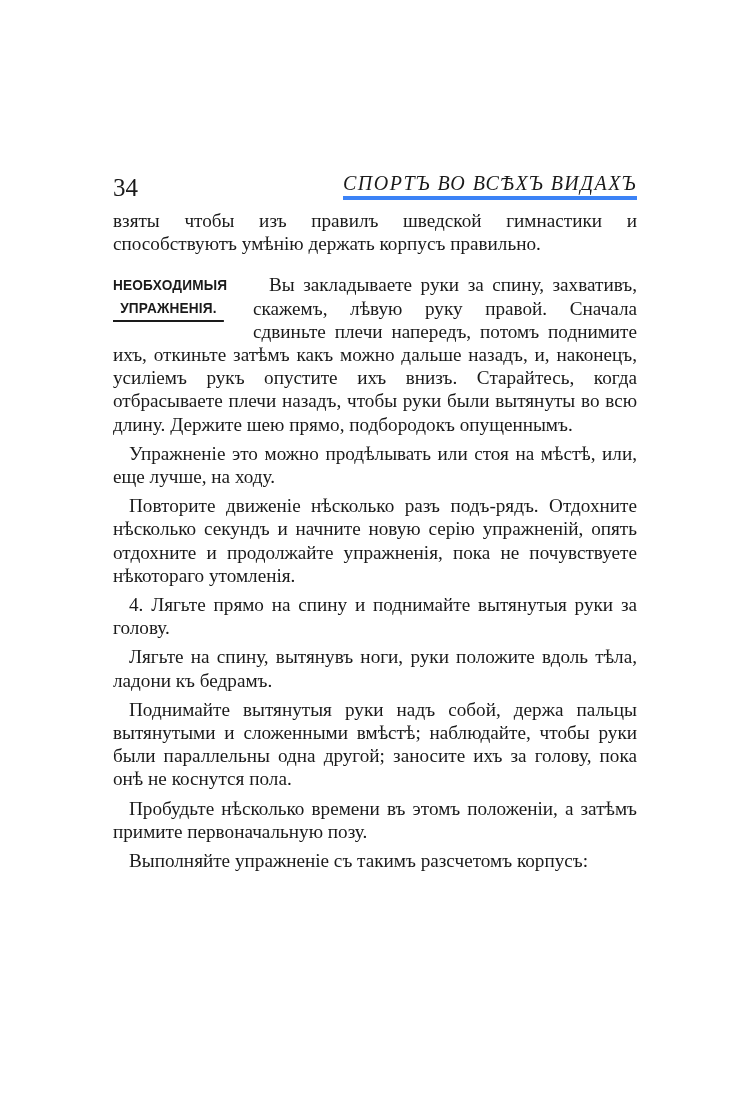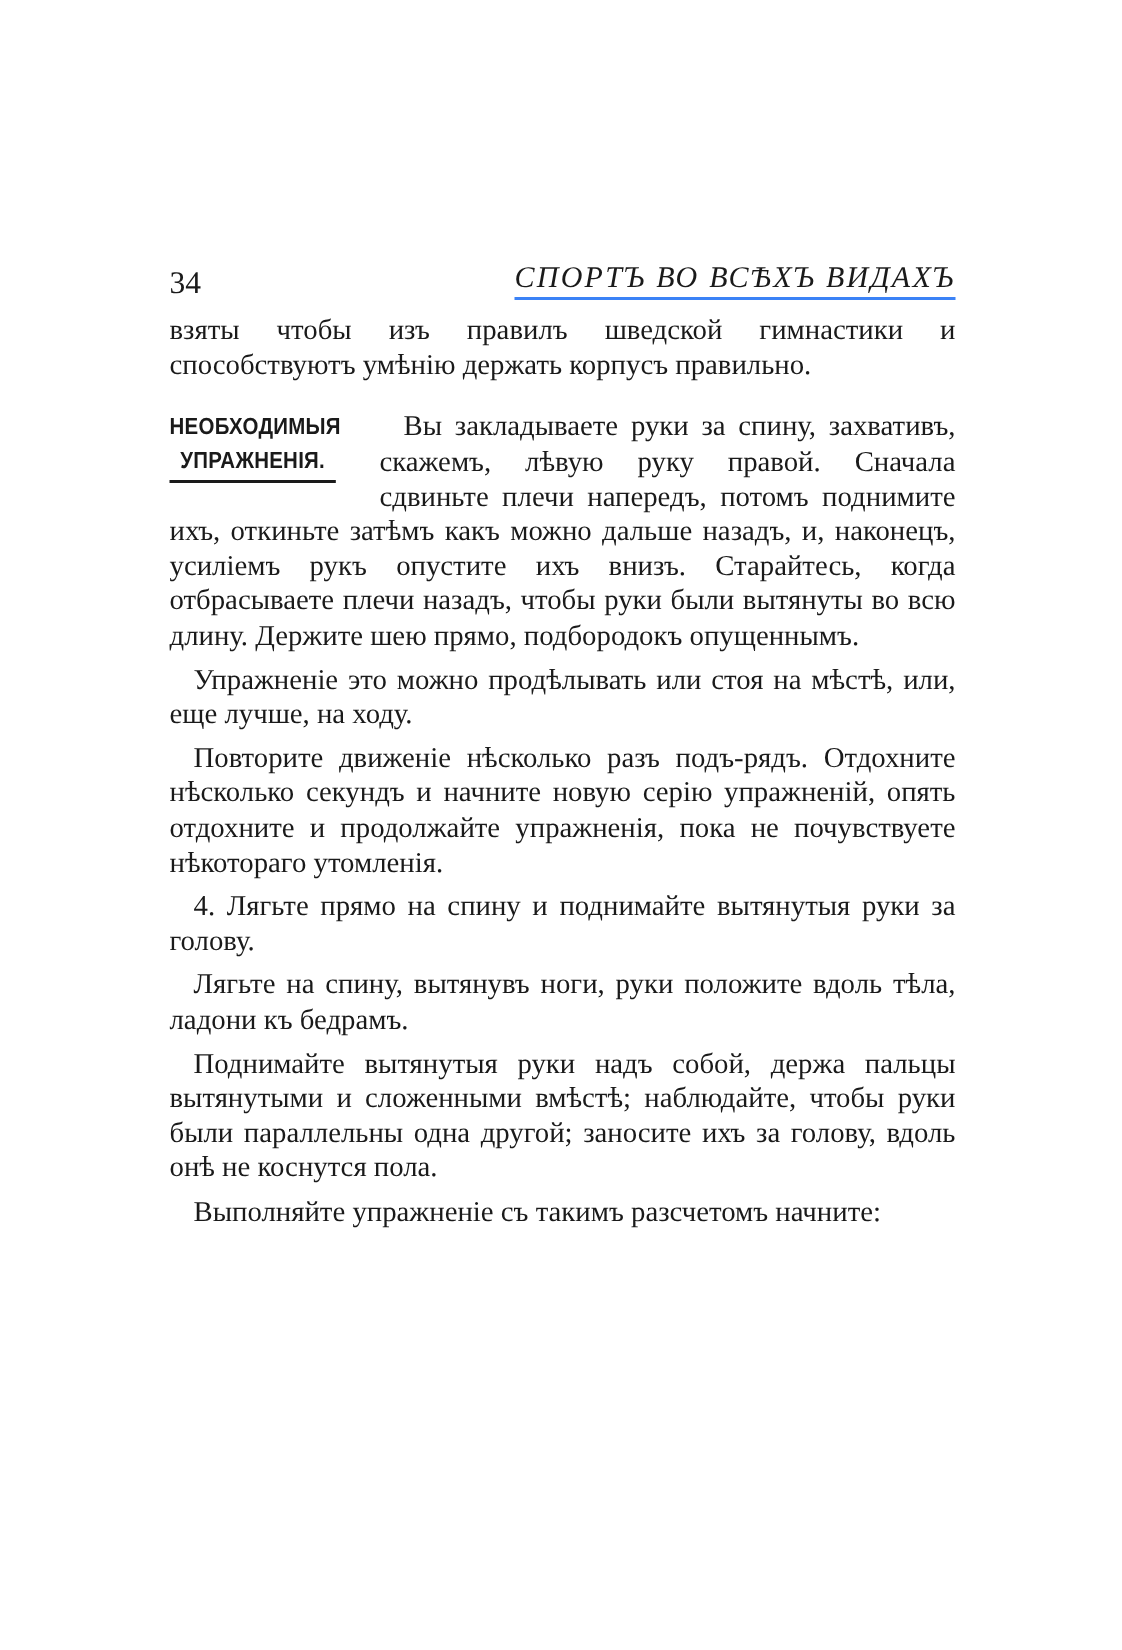--- a/index.html
+++ b/index.html
@@ -6,25 +6,25 @@
   body { width: 748px; height: 1100px; position: relative; overflow: hidden; }
   .page {
     position: absolute; left: 113px; top: 176px; width: 524px;
     font-family: "DejaVu Serif", "Liberation Serif", serif;
     color: #1a1a1a;
   }
   .running-head {
     display: flex; justify-content: space-between; align-items: flex-end;
     height: 24px;
   }
-  .page-number { font-family: "Liberation Serif", serif; font-size: 21px; line-height: 24px; }
+  .page-number { font-family: "Liberation Serif", serif; font-size: 25px; line-height: 24px; }
   .running-title {
     font-family: "Liberation Serif", serif; font-style: italic; font-size: 20px;
     letter-spacing: 1.5px; line-height: 24px;
-    border-bottom: 2px solid #3b82f6; padding-bottom: 1px;
+    border-bottom: 4px solid #3b82f6; padding-bottom: 1px;
   }
   .body-text {
     font-family: "Liberation Serif", serif;
     font-size: 19.2px; line-height: 23.2px; text-align: justify;
     margin-top: 9px;
   }
   .para { margin: 0 0 6px 0; text-indent: 16px; }
   .para.first { text-indent: 0; margin-bottom: 18px; }
   .sidehead-block { position: relative; }
   .sidehead {
@@ -56,16 +56,17 @@
         <span>УПРАЖНЕНІЯ.</span>
       </div>
       <p class="para">Вы закладываете руки за спину, захвативъ, скажемъ, лѣвую руку правой. Сначала сдвиньте плечи напередъ, потомъ поднимите ихъ, откиньте затѣмъ какъ можно дальше назадъ, и, наконецъ, усиліемъ рукъ опустите ихъ внизъ. Старайтесь, когда отбрасываете плечи назадъ, чтобы руки были вытянуты во всю длину. Держите шею прямо, подбородокъ опущеннымъ.</p>
     </div>
     <div class="spacer"></div>
 
     <p class="para">Упражненіе это можно продѣлывать или стоя на мѣстѣ, или, еще лучше, на ходу.</p>
     <p class="para">Повторите движеніе нѣсколько разъ подъ-рядъ. Отдохните нѣсколько секундъ и начните новую серію упражненій, опять отдохните и продолжайте упражненія, пока не почувствуете нѣкотораго утомленія.</p>
     <p class="para">4. Лягьте прямо на спину и поднимайте вытянутыя руки за голову.</p>
     <p class="para">Лягьте на спину, вытянувъ ноги, руки положите вдоль тѣла, ладони къ бедрамъ.</p>
-    <p class="para">Поднимайте вытянутыя руки надъ собой, держа пальцы вытянутыми и сложенными вмѣстѣ; наблюдайте, чтобы руки были параллельны одна другой; заносите ихъ за голову, вдоль онѣ не коснутся пола.</p>
-    <p class="para">Выполняйте упражненіе съ такимъ разсчетомъ начните:</p>
+    <p class="para">Поднимайте вытянутыя руки надъ собой, держа пальцы вытянутыми и сложенными вмѣстѣ; наблюдайте, чтобы руки были параллельны одна другой; заносите ихъ за голову, пока онѣ не коснутся пола.</p>
+    <p class="para">Пробудьте нѣсколько времени въ этомъ положеніи, а затѣмъ примите первоначальную позу.</p>
+    <p class="para">Выполняйте упражненіе съ такимъ разсчетомъ корпусъ:</p>
   </div>
 </div>
 
 </body></html>

